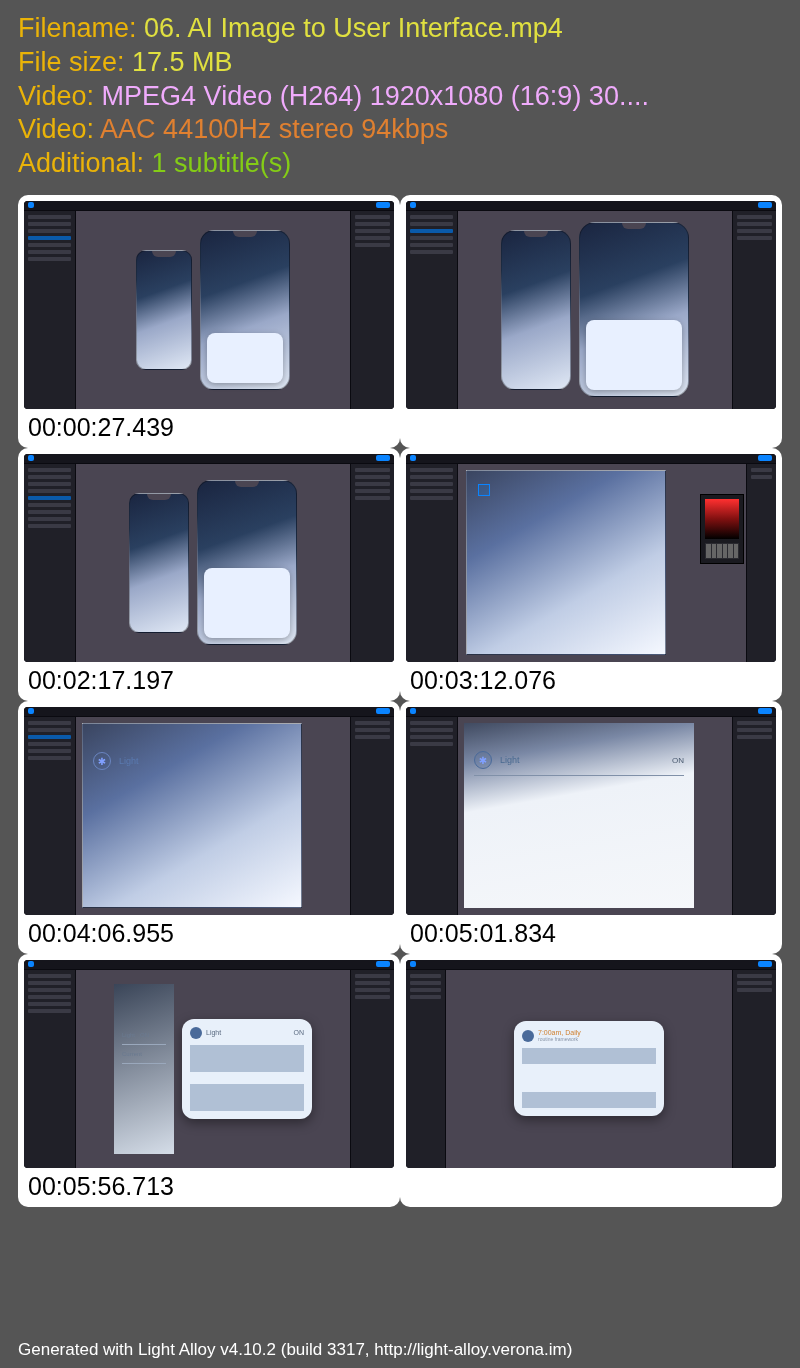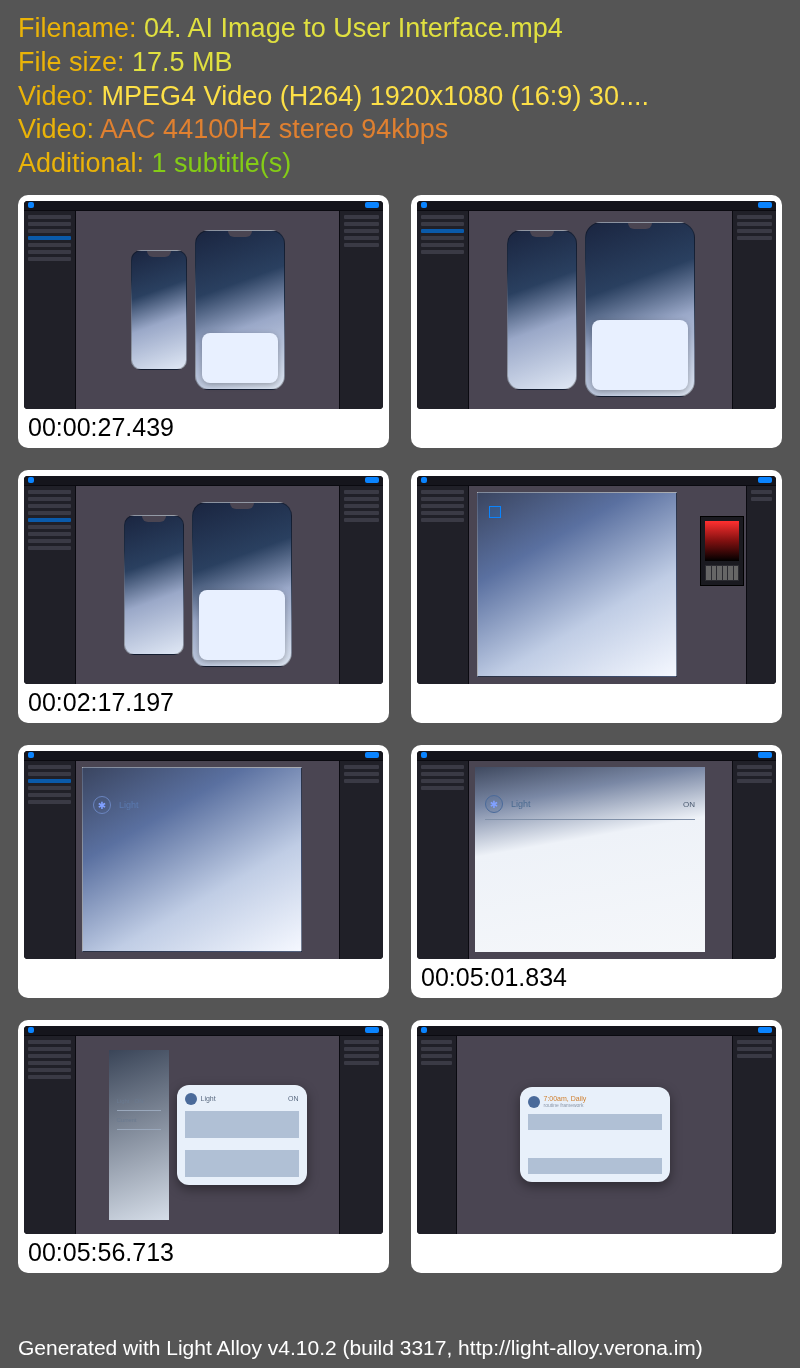--- a/index.html
+++ b/index.html
@@ -19,28 +19,28 @@
     white-space: nowrap;
     overflow: hidden;
     text-overflow: ellipsis;
   }
   .meta-label {
     color: #eab308;
   }
   .val-filename { color: #e0e040; }
   .val-filesize { color: #e0e040; }
   .val-duration { color: #40e040; }
-  .val-video { color: #fde047; }
+  .val-video { color: #f0abfc; }
   .val-audio { color: #e08030; }
   .val-additional { color: #84cc16; }
 
   .grid {
     display: grid;
     grid-template-columns: 1fr 1fr;
-    gap: 22px;
+    gap: 0;
     padding: 6px 18px 0 18px;
   }
   .thumb-card {
     background: #ffffff;
     border-radius: 10px;
     overflow: hidden;
     display: flex;
     flex-direction: column;
   }
   .thumb-img {
@@ -159,34 +159,34 @@
   .modal-card .mrow {
     display:flex; align-items:center; gap:4px;
     font-size:7px; color:#5a6a80;
   }
   .modal-card .mdot {
     width:12px;height:12px;border-radius:50%;background:#4a6a9a;
   }
   .modal-card .mline { flex:1; height:1px; background:#b0c0d5; }
   .footer {
     position:absolute; bottom:8px; left:18px;
-    color:#ffffff; font-size:21px;
+    color:#ffffff; font-size:17px;
   }
   .sel-box {
     position:absolute; top:20px; left:20px;
     width:12px;height:12px; border:1px solid #0a84ff;
     background:rgba(10,132,255,0.15);
   }
 </style>
 </head>
 <body>
 
 <div class="meta-block">
   <div class="meta-line">
-    <span class="meta-label">Filename: </span><span class="val-filename">04. AI Image to User Interface.mp4</span>
+    <span class="meta-label">Filename: </span><span class="val-filename">06. AI Image to User Interface.mp4</span>
   </div>
   <div class="meta-line">
     <span class="meta-label">File size: </span><span class="val-filesize">17.5 MB</span>
   </div>
   <div class="meta-line">
     <span class="meta-label">Video: </span><span class="val-video">MPEG4 Video (H264) 1920x1080 (16:9) 30....</span>
   </div>
   <div class="meta-line">
     <span class="meta-label">Video: </span><span class="val-audio">AAC 44100Hz stereo 94kbps</span>
   </div>
@@ -348,20 +348,21 @@
                 </div>
             </div>
           </div>
           <div class="side-r" style="width:30px">
               <div class="row-s"></div>
               <div class="row-s"></div>
             </div>
         </div>
       </div>
     </div>
+    <div class="ts">00:03:12.076</div>
   </div>
 
   <div class="thumb-card">
     <div class="thumb-img">
       <div class="app">
         <div class="app-top">
             <div class="top-dot"></div>
             <div class="top-fill"></div>
             <div class="top-btn"></div>
           </div>
@@ -383,20 +384,21 @@
             </div>
           </div>
           <div class="side-r">
               <div class="row-s"></div>
               <div class="row-s"></div>
               <div class="row-s"></div>
             </div>
         </div>
       </div>
     </div>
+    <div class="ts">00:04:06.955</div>
   </div>
 
   <div class="thumb-card">
     <div class="thumb-img">
       <div class="app">
         <div class="app-top">
             <div class="top-dot"></div>
             <div class="top-fill"></div>
             <div class="top-btn"></div>
           </div>

